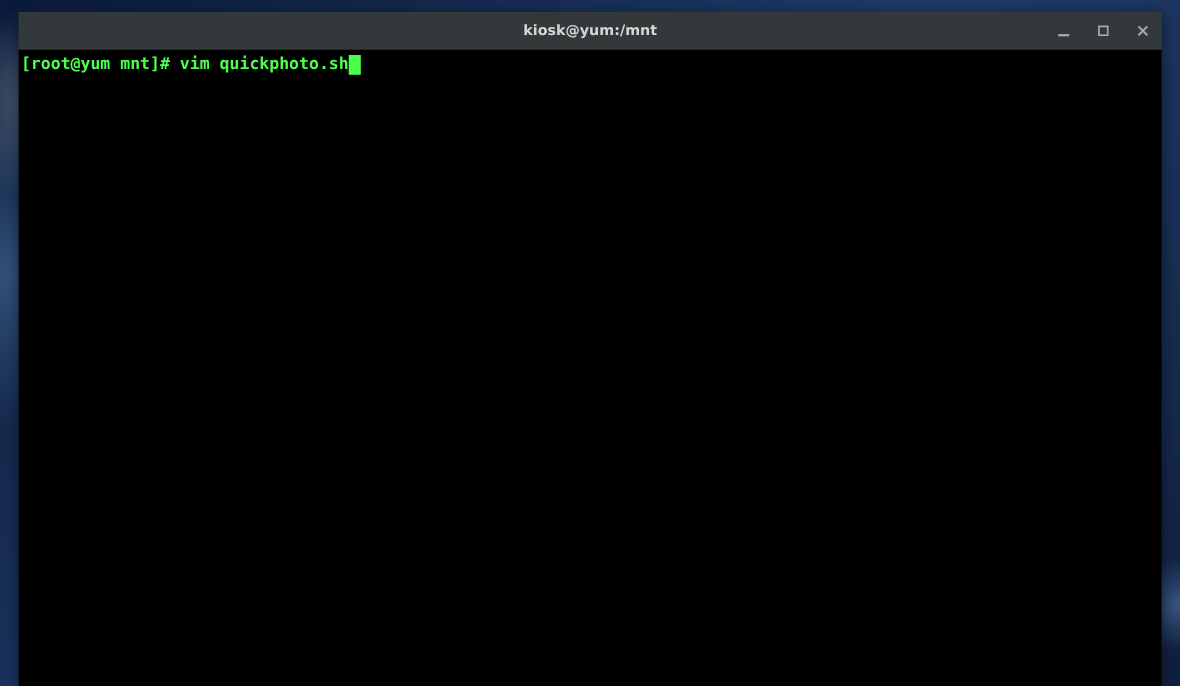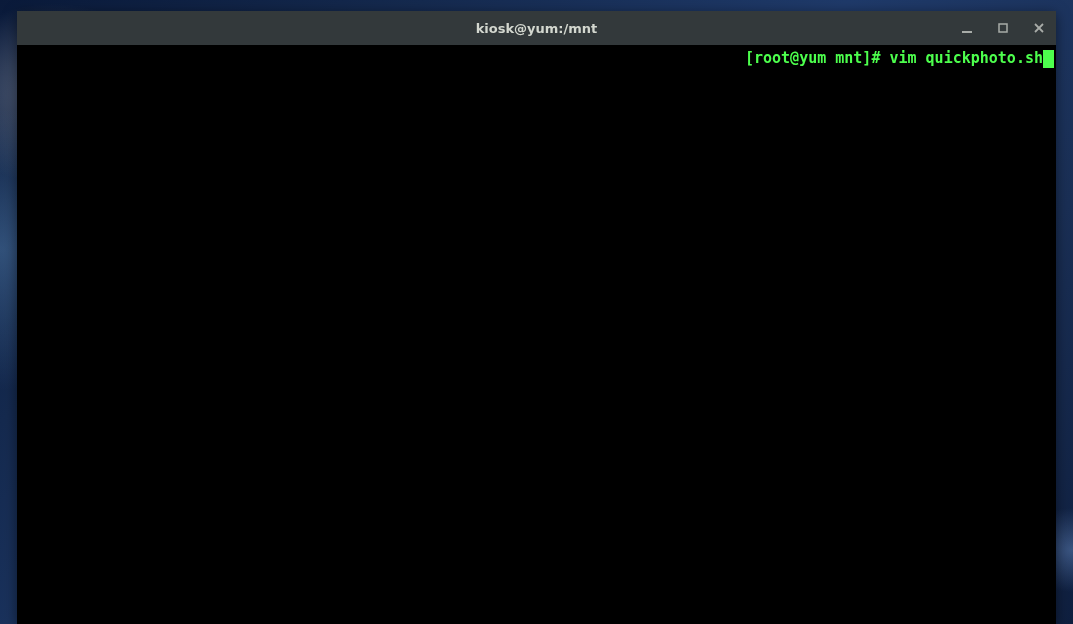--- a/index.html
+++ b/index.html
@@ -85,21 +85,20 @@
     }
     .terminal-content {
       flex: 1;
       background: #000000;
       font-family: "DejaVu Sans Mono", "Liberation Mono", monospace;
       font-size: 15px;
       line-height: 1.3;
       padding: 4px 2px;
       color: #d3d7cf;
       font-weight: bold;
-      text-align: right;
     }
     .terminal-line {
       white-space: pre;
     }
     .prompt {
       color: #4dff4d;
     }
     .command {
       color: #4dff4d;
     }

